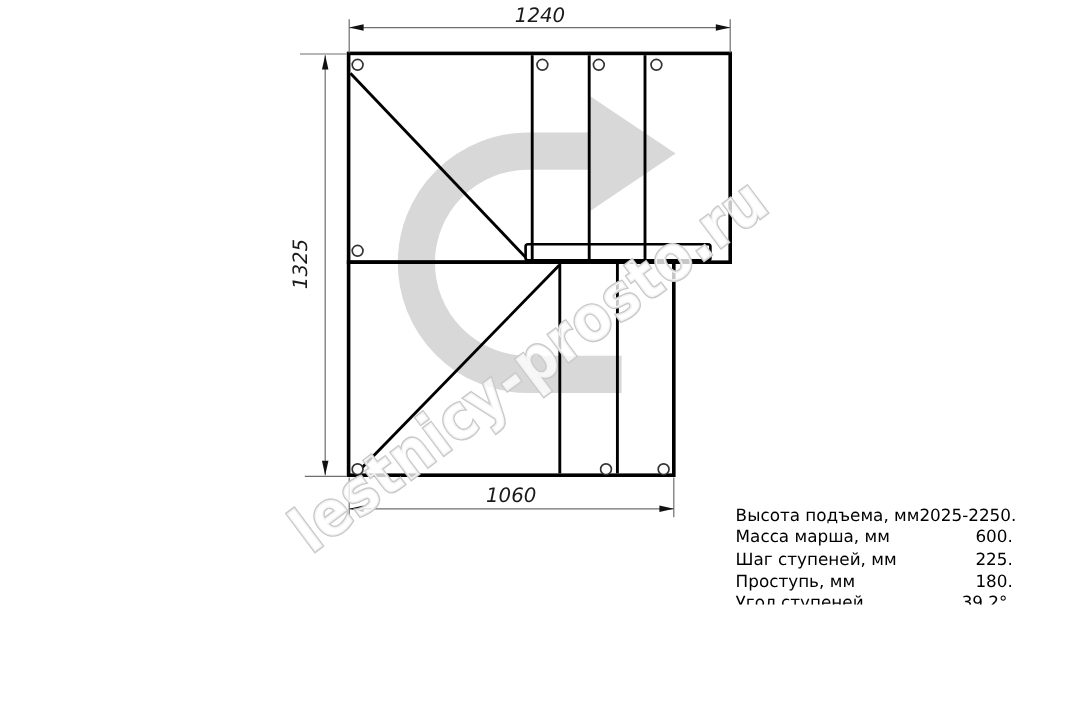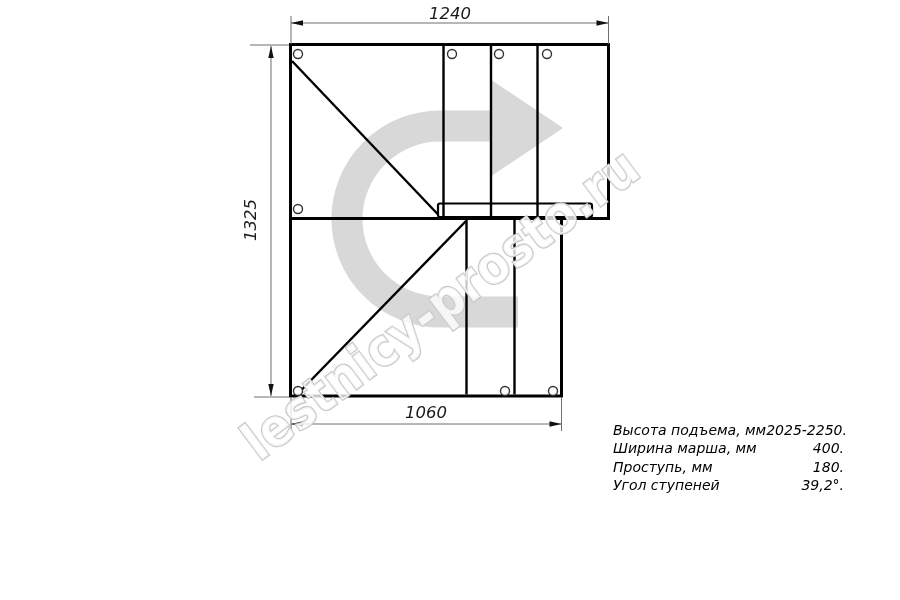--- a/index.html
+++ b/index.html
@@ -27,21 +27,20 @@
     stroke: #c9c9c9;
     stroke-width: 2.4px;
     paint-order: stroke;
   }
   #spec-table {
     position: absolute;
     left: 613px;
     top: 421px;
     width: 231px;
     font-family: "DejaVu Sans", sans-serif;
-    font-style: italic;
     font-size: 14px;
     line-height: 18.3px;
     color: #000000;
   }
   .spec-row { display: flex; justify-content: space-between; white-space: nowrap; }
   .spec-label { text-align: left; }
   .spec-value { text-align: center; }
 </style>
 </head>
 <body>
@@ -117,22 +116,26 @@
 
     <text class="watermark-text" x="443" y="307" text-anchor="middle" dominant-baseline="middle" textLength="480" lengthAdjust="spacingAndGlyphs" transform="rotate(-36.8 443 307)">lestnicy-prosto.ru</text>
   </svg>
 
   <div id="spec-table">
     <div class="spec-row">
       <span class="spec-label">Высота подъема, мм</span>
       <span class="spec-value">2025-2250.</span>
     </div>
     <div class="spec-row">
-      <span class="spec-label">Ширина марша, мм</span>
-      <span class="spec-value">400.</span>
+      <span class="spec-label">Масса марша, мм</span>
+      <span class="spec-value">600.</span>
+    </div>
+    <div class="spec-row">
+      <span class="spec-label">Шаг ступеней, мм</span>
+      <span class="spec-value">225.</span>
     </div>
     <div class="spec-row">
       <span class="spec-label">Проступь, мм</span>
       <span class="spec-value">180.</span>
     </div>
     <div class="spec-row">
       <span class="spec-label">Угол ступеней</span>
       <span class="spec-value">39,2°.</span>
     </div>
   </div>

